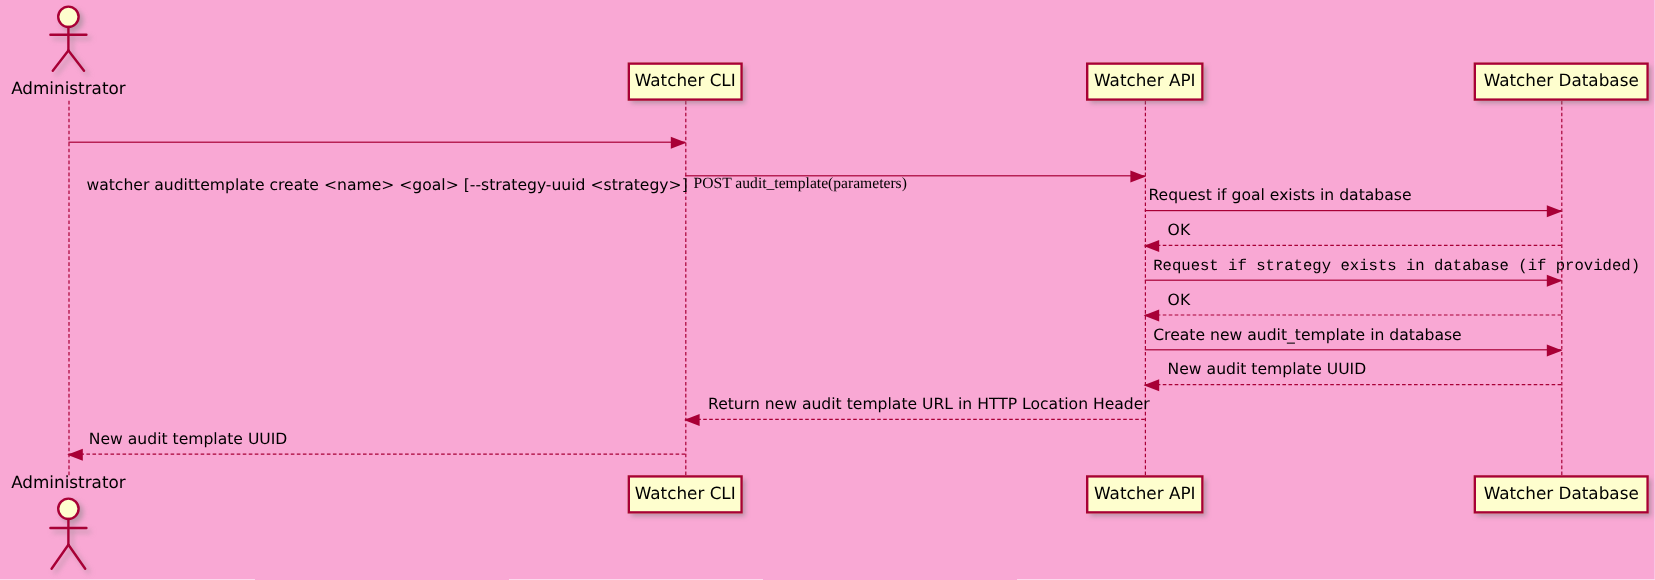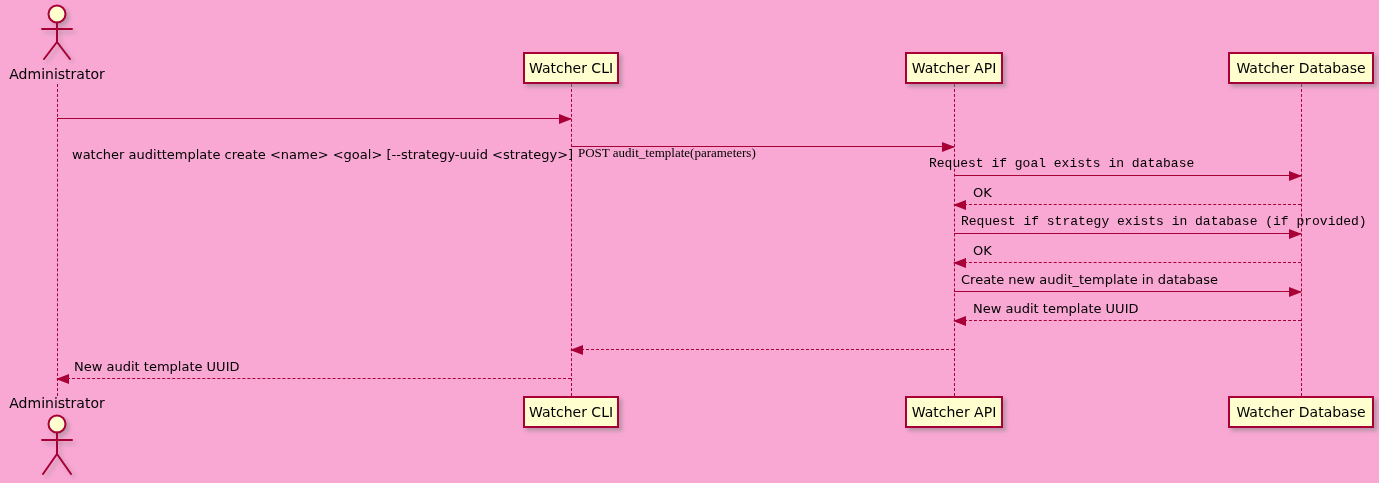--- a/index.html
+++ b/index.html
@@ -106,21 +106,21 @@
   <div class="msg-label" style="left:72px; top:98px;margin-top:48px;">watcher audittemplate create &lt;name&gt; &lt;goal&gt; [--strategy-uuid &lt;strategy&gt;]</div>
   <div class="arrow solid right" style="left:57px; top:118px; width:514px;">
       <span class="head"></span>
     </div>
 
   <div class="msg-label" style="left:578px; top:144px;font-family:Liberation Serif, serif;">POST audit_template(parameters)</div>
   <div class="arrow solid right" style="left:571px; top:146px; width:383px;">
       <span class="head"></span>
     </div>
 
-  <div class="msg-label" style="left:929px; top:155px;font-family:Liberation Mono, monospace;">Request if goal exists in database</div>
+  <div class="msg-label" style="left:957px; top:155px;">Request if goal exists in database</div>
   <div class="arrow solid right" style="left:954px; top:175px; width:347px;">
       <span class="head"></span>
     </div>
 
   <div class="msg-label" style="left:973px; top:184px;">OK</div>
   <div class="arrow dashed left" style="left:954px; top:204px; width:347px;">
       <span class="head"></span>
     </div>
 
   <div class="msg-label" style="left:961px; top:213px;font-family:Liberation Mono, monospace;">Request if strategy exists in database (if provided)</div>
@@ -136,20 +136,21 @@
   <div class="msg-label" style="left:961px; top:271px;">Create new audit_template in database</div>
   <div class="arrow solid right" style="left:954px; top:291px; width:347px;">
       <span class="head"></span>
     </div>
 
   <div class="msg-label" style="left:973px; top:300px;">New audit template UUID</div>
   <div class="arrow dashed left" style="left:954px; top:320px; width:347px;">
       <span class="head"></span>
     </div>
 
+  <div class="msg-label" style="left:590px; top:329px;">Return new audit template URL in HTTP Location Header</div>
   <div class="arrow dashed left" style="left:571px; top:349px; width:383px;">
       <span class="head"></span>
     </div>
 
   <div class="msg-label" style="left:74px; top:358px;">New audit template UUID</div>
   <div class="arrow dashed left" style="left:57px; top:378px; width:514px;">
       <span class="head"></span>
     </div>
 
 </div>

